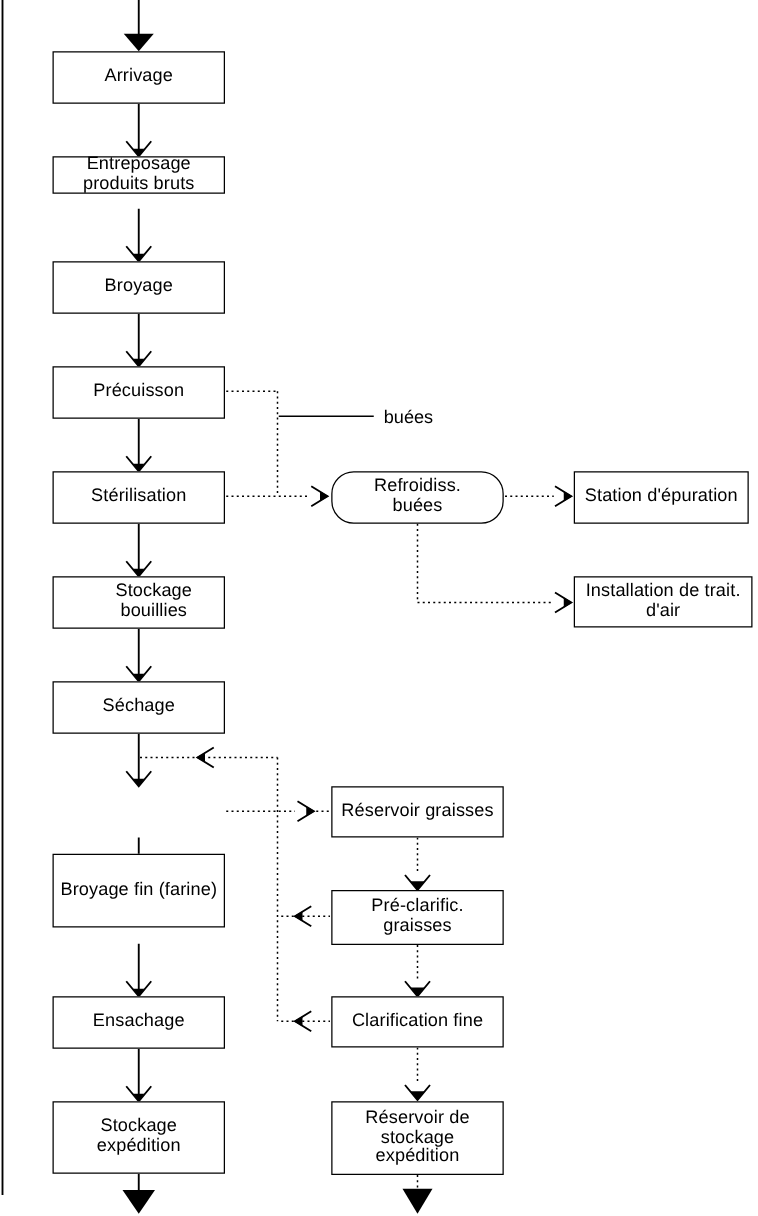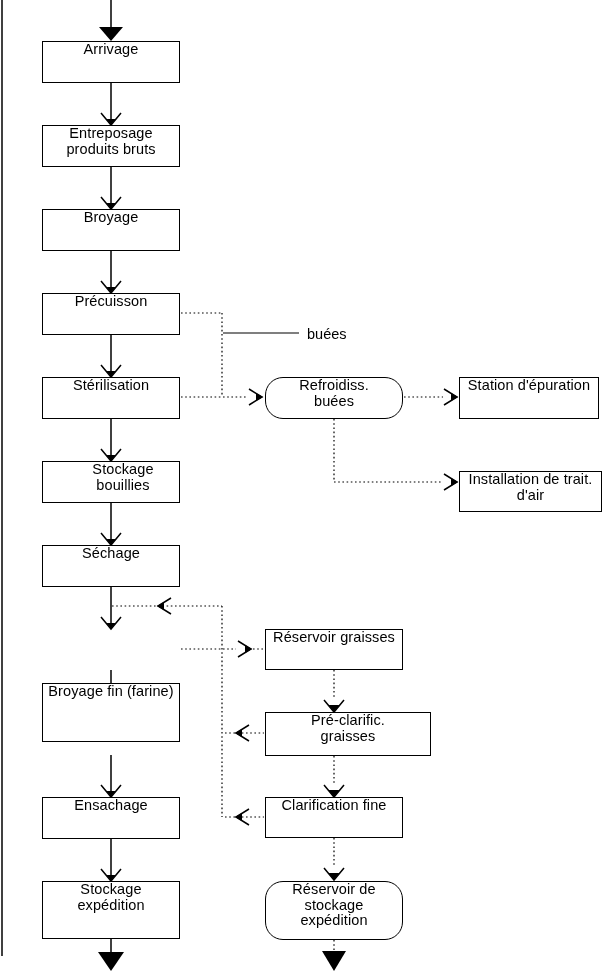--- a/index.html
+++ b/index.html
@@ -19,21 +19,21 @@
   }
   .wires path.sl { fill: none; stroke: #000; stroke-width: 1.5; }
   .wires path.th { fill: none; stroke: #000; stroke-width: 1.2; }
   .wires path.dt { fill: none; stroke: #000; stroke-width: 1.2; stroke-dasharray: 1.6 2.6; }
   .wires polygon { fill: #000; stroke: none; }
   .node {
     position: absolute;
     border: 1.5px solid #000;
     background: #ffffff;
     display: flex;
-    align-items: flex-start;
+    align-items: center;
     justify-content: center;
     text-align: center;
     box-sizing: border-box;
   }
   .nl {
     white-space: pre-line;
     font-size: 14.5px;
     line-height: 1.08;
     letter-spacing: 0.1px;
   }
@@ -189,21 +189,21 @@
 
     <g>
       <path class="dt" d="M334 940 V952"></path>
       <polygon points="322,951 346,951 334,971"></polygon>
     </g>
   </svg>
 
   <div class="node" style="left:42px; top:41px;  width:138px; height:42px;">
     <span class="nl">Arrivage</span>
   </div>
-  <div class="node" style="left:42px; top:125px; width:138px; height:42px;">
+  <div class="node" style="left:42px; top:125px; width:138px; height:30px;">
     <span class="nl">Entreposage
 produits bruts</span>
   </div>
   <div class="node" style="left:42px; top:209px; width:138px; height:42px;">
     <span class="nl">Broyage</span>
   </div>
   <div class="node" style="left:42px; top:377px; width:138px; height:42px;">
     <span class="nl">Stérilisation</span>
   </div>
   <div class="node" style="left:42px; top:293px; width:138px; height:42px;">
@@ -226,36 +226,36 @@
 expédition</span>
   </div>
 
   <div class="node" style="left:265px; top:377px; width:138px; height:42px;border-radius:18px;">
     <span class="nl">Refroidiss.
 buées</span>
   </div>
   <div class="node" style="left:265px; top:629px; width:138px; height:41px;">
     <span class="nl">Réservoir graisses</span>
   </div>
-  <div class="node" style="left:265px; top:712px; width:166px; height:44px;">
+  <div class="node" style="left:265px; top:712px; width:138px; height:44px;">
     <span class="nl">Pré-clarific.
 graisses</span>
   </div>
   <div class="node" style="left:265px; top:797px; width:138px; height:41px;">
     <span class="nl">Clarification fine</span>
   </div>
-  <div class="node" style="left:265px; top:881px; width:138px; height:59px;border-radius:18px;">
+  <div class="node" style="left:265px; top:881px; width:138px; height:59px;">
     <span class="nl">Réservoir de
 stockage
 expédition</span>
   </div>
 
   <div class="node" style="left:459px; top:377px; width:140px; height:42px;">
     <span class="nl">Station d'épuration</span>
   </div>
-  <div class="node" style="left:459px; top:471px; width:143px; height:41px;">
+  <div class="node" style="left:459px; top:461px; width:143px; height:41px;">
     <span class="nl">Installation de trait.
 d'air</span>
   </div>
 
   <div class="float-label" style="left:307px; top:327px;">buées</div>
 
 </div>
 
 </body></html>

